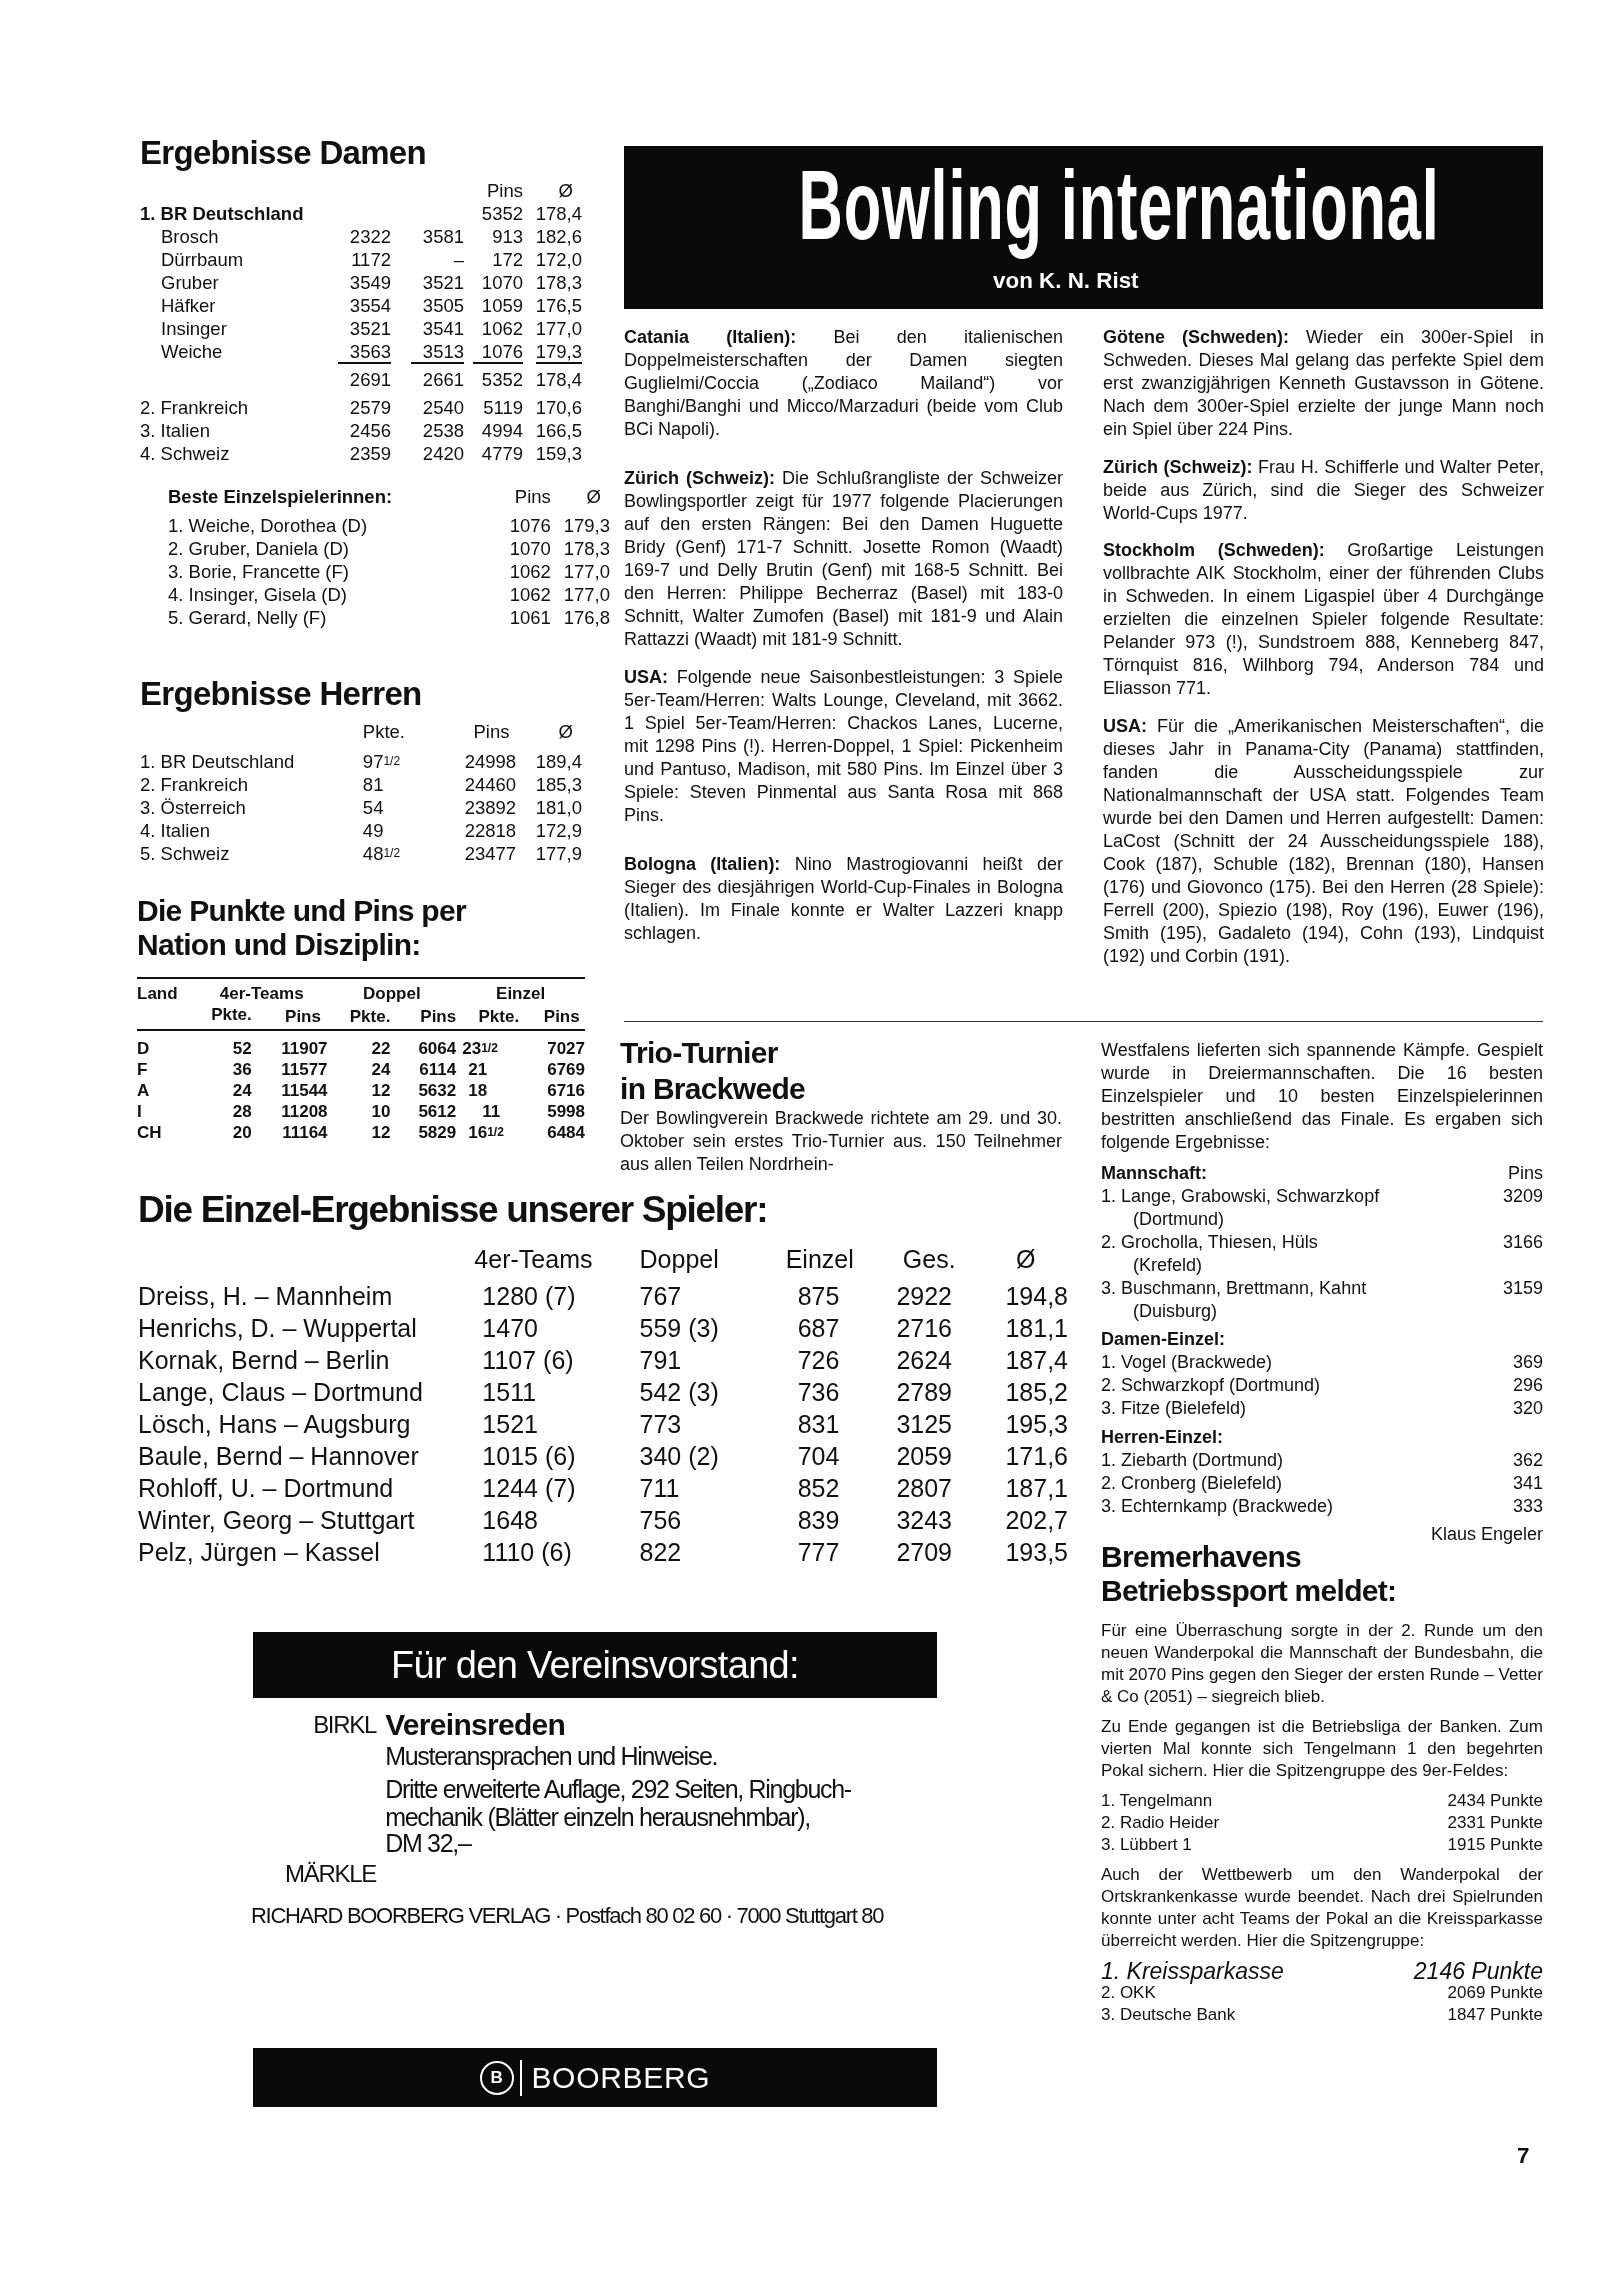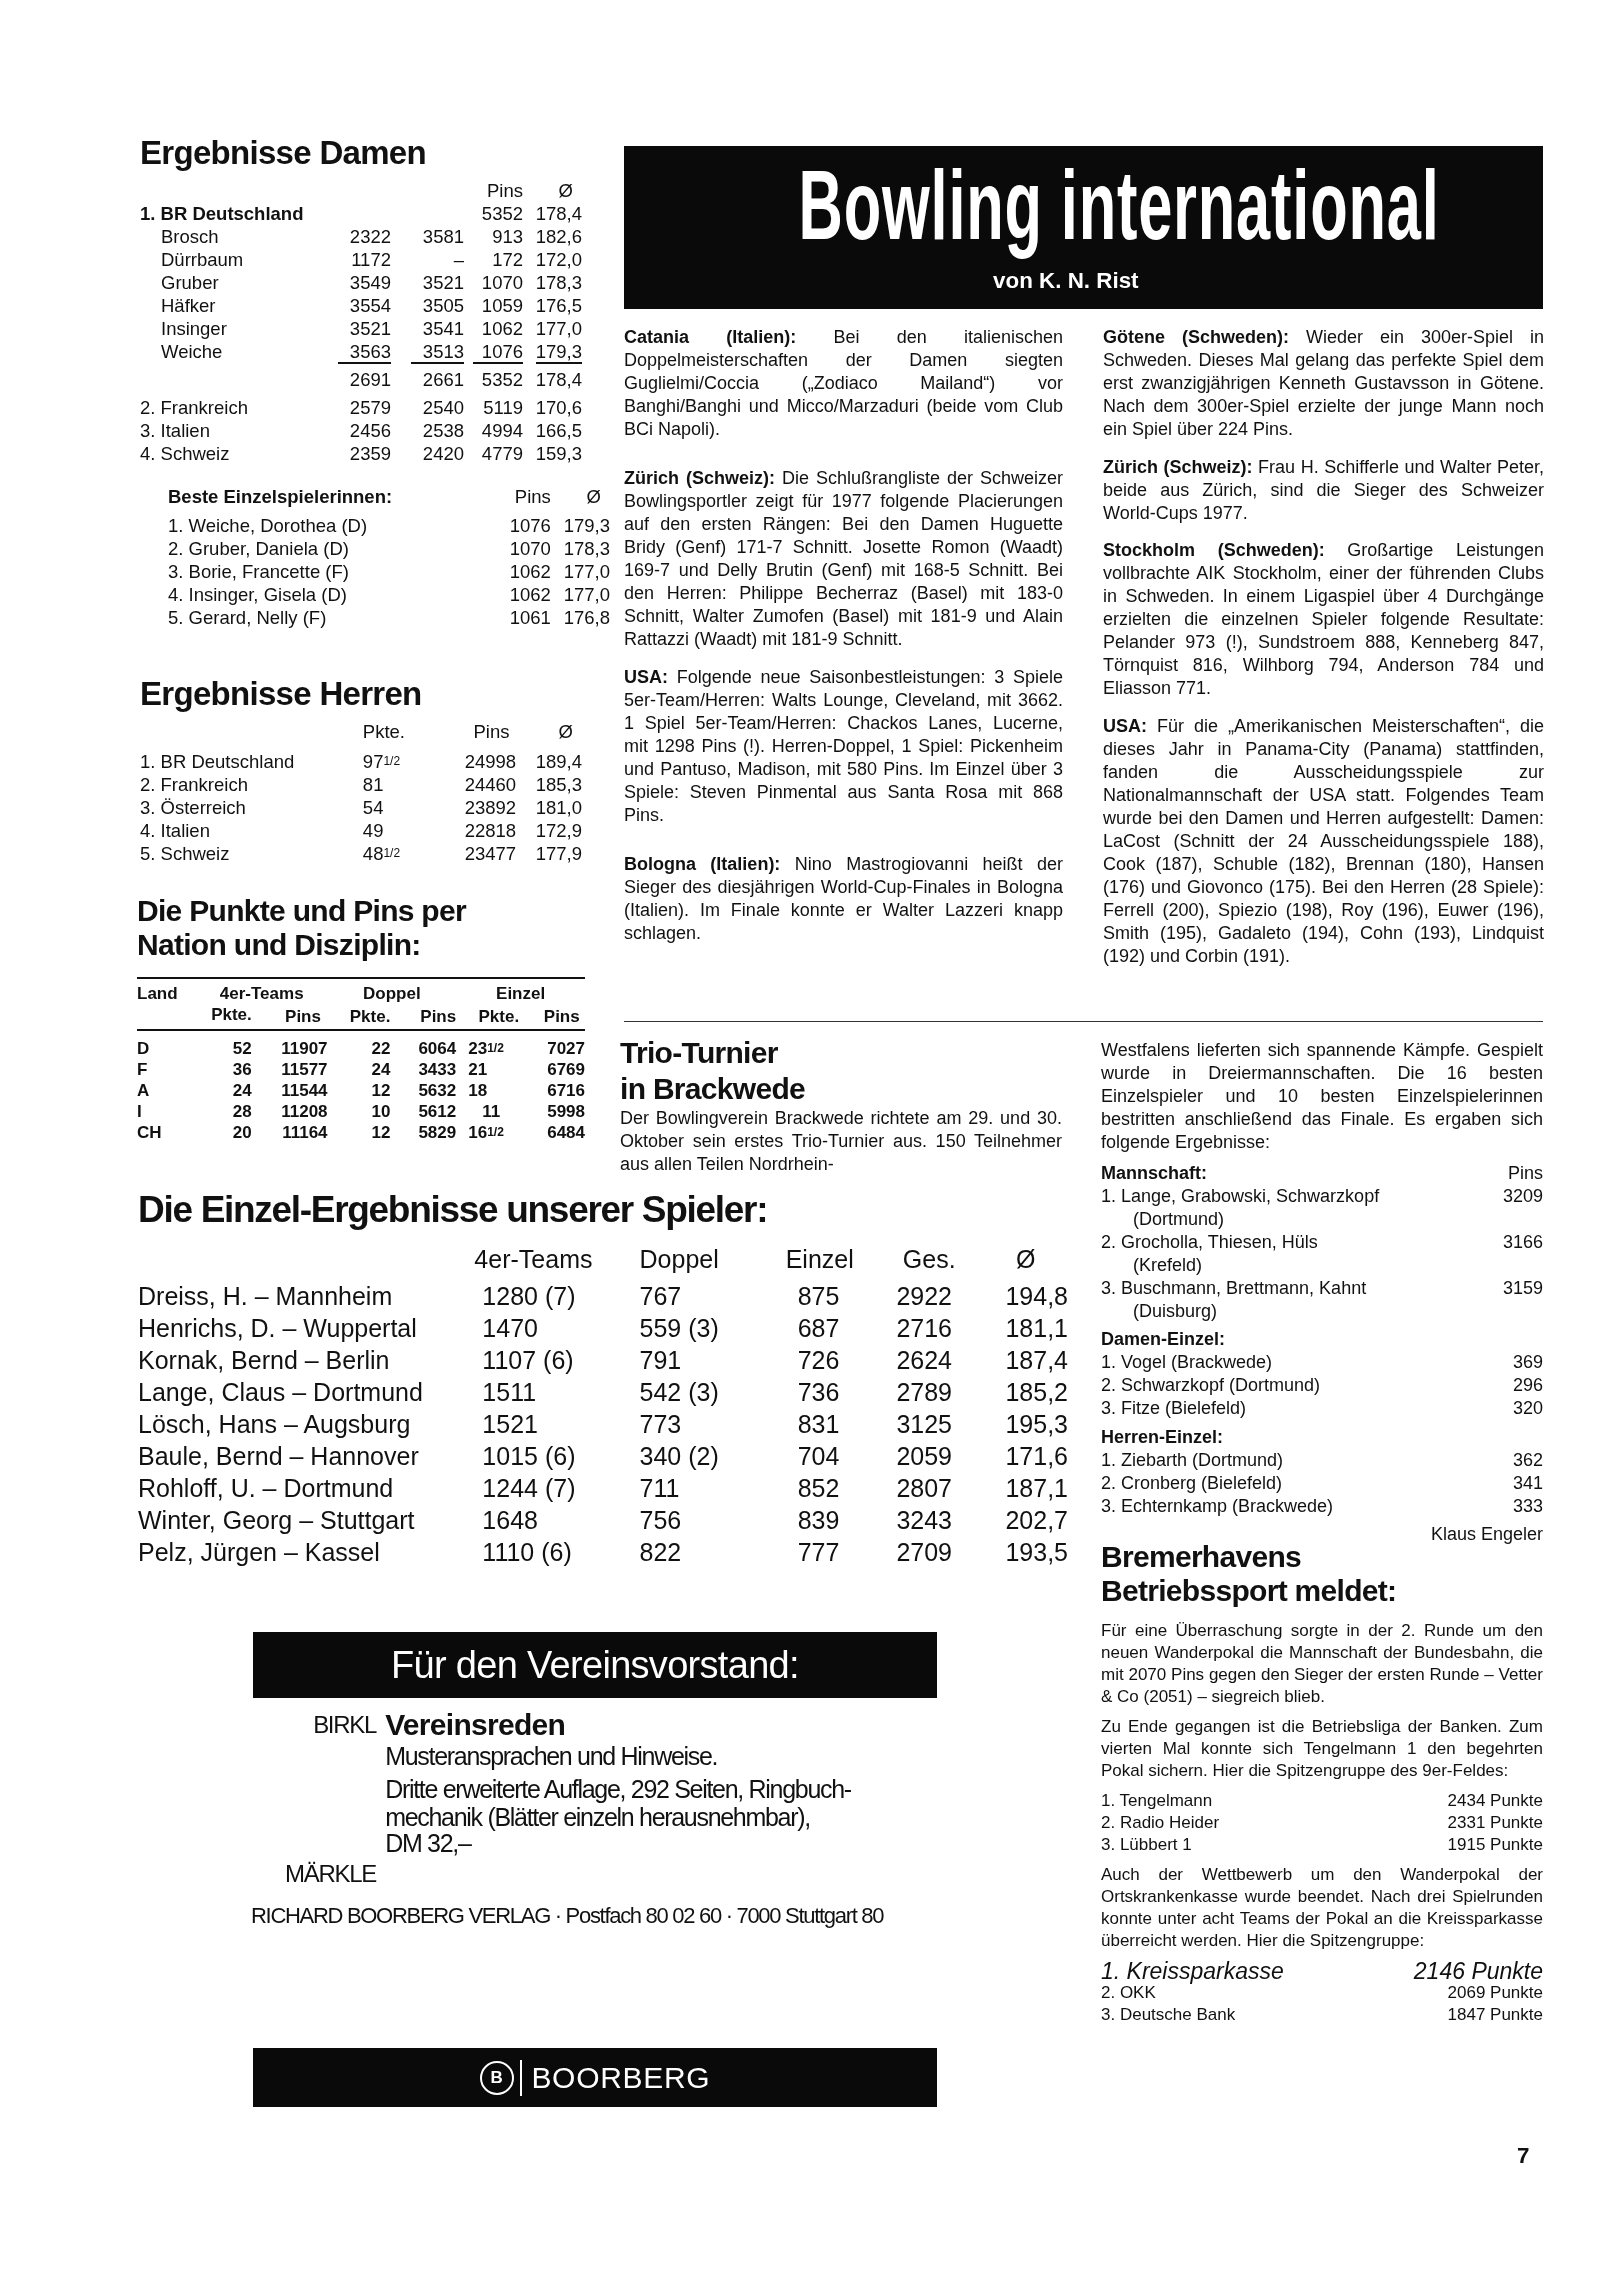--- a/index.html
+++ b/index.html
@@ -250,29 +250,29 @@
     </tr>
     <tr style="height:8px">
           <td></td>
         </tr>
     <tr>
           <td>D</td>
           <td class="r">52</td>
           <td class="r">11907</td>
           <td class="r">22</td>
           <td class="r">6064</td>
-          <td style="padding-left:12px"><span>23</span><span class="sup">1/2</span></td>
+          <td style="padding-left:6px"><span>23</span><span class="sup">1/2</span></td>
           <td class="r">7027</td>
         </tr>
     <tr>
           <td>F</td>
           <td class="r">36</td>
           <td class="r">11577</td>
           <td class="r">24</td>
-          <td class="r">3433</td>
+          <td class="r">6114</td>
           <td style="padding-left:12px"><span>21</span><span class="sup"></span></td>
           <td class="r">6769</td>
         </tr>
     <tr>
           <td>A</td>
           <td class="r">24</td>
           <td class="r">11544</td>
           <td class="r">12</td>
           <td class="r">5632</td>
           <td style="padding-left:12px"><span>18</span><span class="sup"></span></td>

